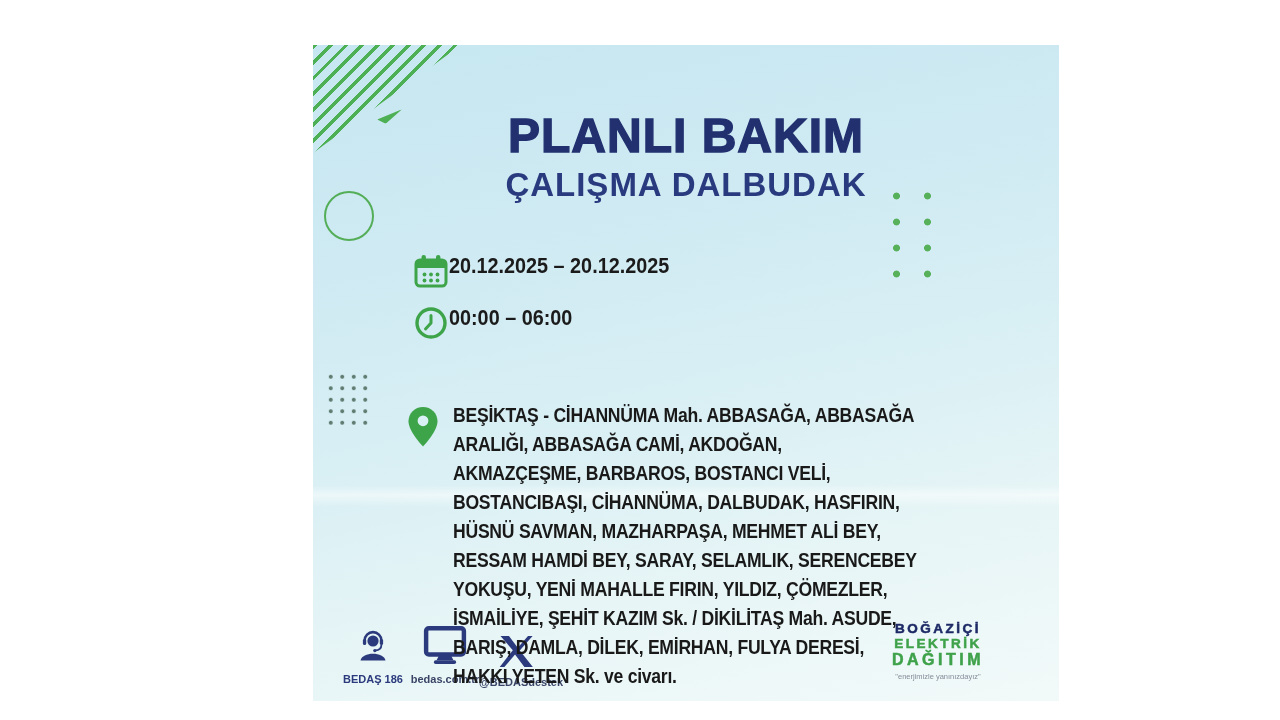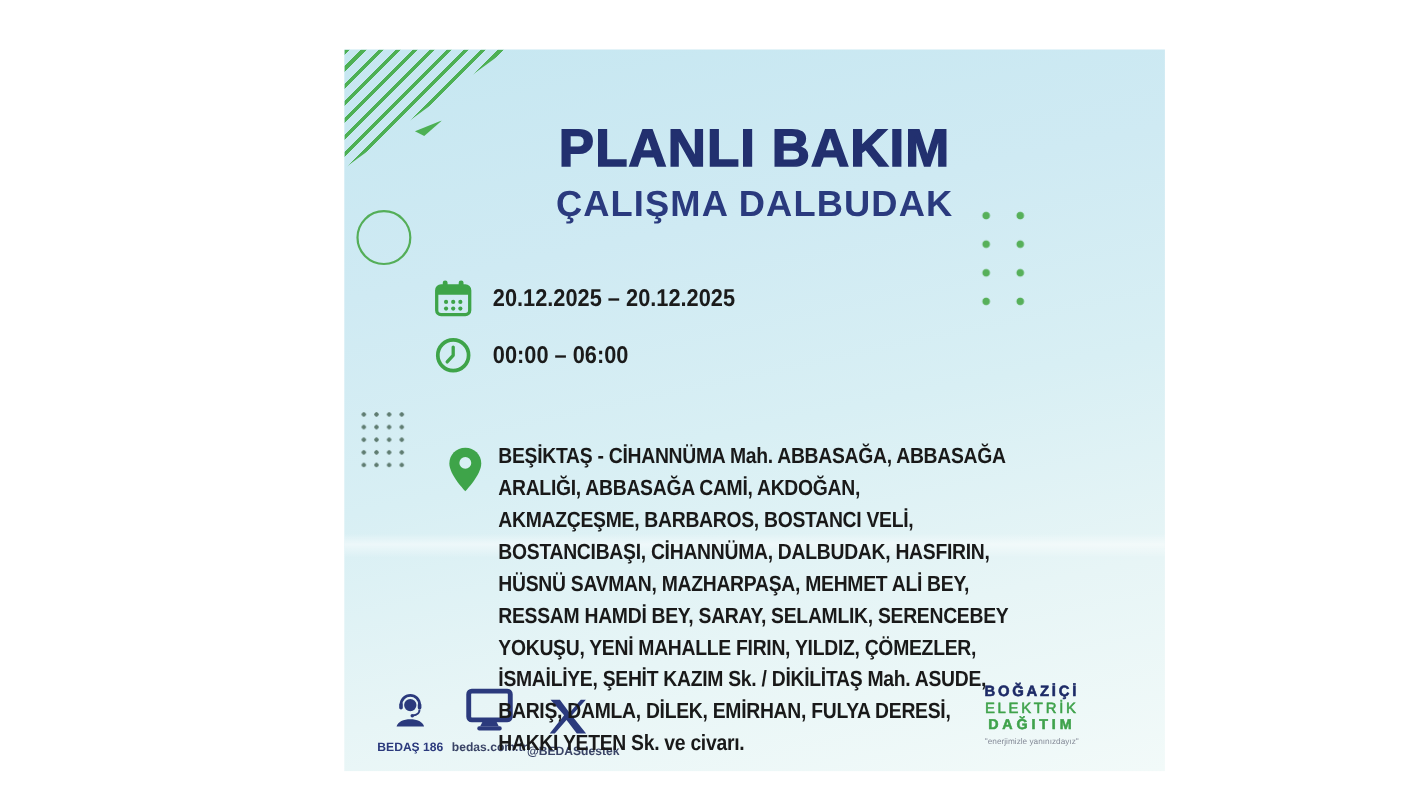--- a/index.html
+++ b/index.html
@@ -29,21 +29,21 @@
 
   .sheen { position:absolute; left:0; top:440px; width:100%; height:22px;
     background:linear-gradient(180deg,rgba(255,255,255,0) 0%,rgba(255,255,255,.5) 45%,rgba(255,255,255,0) 100%); }
 
   .title { position:absolute; left:0; top:66px; width:100%; text-align:center;
     font-size:48px; font-weight:700; color:#22306f; letter-spacing:1px;
     -webkit-text-stroke:1.4px #22306f; line-height:50px; }
   .subtitle { position:absolute; left:0; top:122px; width:100%; text-align:center;
     font-size:33px; font-weight:700; color:#2a3a7e; letter-spacing:1px; line-height:36px; }
 
-  .info-row { position:absolute; left:81px; display:flex; align-items:center; gap:18px; }
+  .info-row { position:absolute; left:100px; display:flex; }
   .row-date { top:208px; }
   .row-time { top:260px; }
   .row-work { top:308px; }
   .info-icon { width:36px; height:36px; flex:0 0 auto; }
   .info-text { font-size:22px; font-weight:700; color:#1b1b1b; white-space:nowrap;
     transform:scaleX(.9); transform-origin:0 50%; }
 
   .loc { position:absolute; left:92px; top:356px; display:flex; gap:12px; z-index:3; }
   .loc-icon { width:36px; height:44px; flex:0 0 auto; margin-top:4px; }
   .loc-lines { color:#191919; }
@@ -53,23 +53,23 @@
   .footer-col { position:absolute; text-align:center; z-index:1; color:#2b3a7d; }
   .footer-col svg { display:inline-block; }
   .footer-label { font-size:11px; font-weight:700; color:#3a4466; margin-top:4px; white-space:nowrap; }
   .col-hotline { left:22px; top:584px; width:76px; }
   .col-website { left:90px; top:580px; width:84px; }
   .col-social  { left:166px; top:590px; width:76px; }
 
   .brand { position:absolute; left:573px; top:576px; width:104px; text-align:center; z-index:1; }
   .brand-l1 { font-size:13.5px; font-weight:700; color:#1d2a66; letter-spacing:2.5px;
     -webkit-text-stroke:.5px #1d2a66; }
-  .brand-l2 { font-size:13.5px; font-weight:400; color:#3fa24b; letter-spacing:2.5px;
+  .brand-l2 { font-size:13.5px; font-weight:700; color:#3fa24b; letter-spacing:2.5px;
     -webkit-text-stroke:.5px #3fa24b; }
-  .brand-l3 { font-size:13px; font-weight:700; color:#3fa24b; letter-spacing:3.5px;text-align:center;
+  .brand-l3 { font-size:16px; font-weight:700; color:#3fa24b; letter-spacing:3.5px;text-align:center;
     -webkit-text-stroke:.5px #3fa24b; }
   .brand-tag { font-size:7.5px; color:#868c99; margin-top:3px; white-space:nowrap; }
 </style>
 </head>
 <body>
 
 <div class="card">
 
   <div class="stripes"></div>
   <div class="swoosh"></div>

